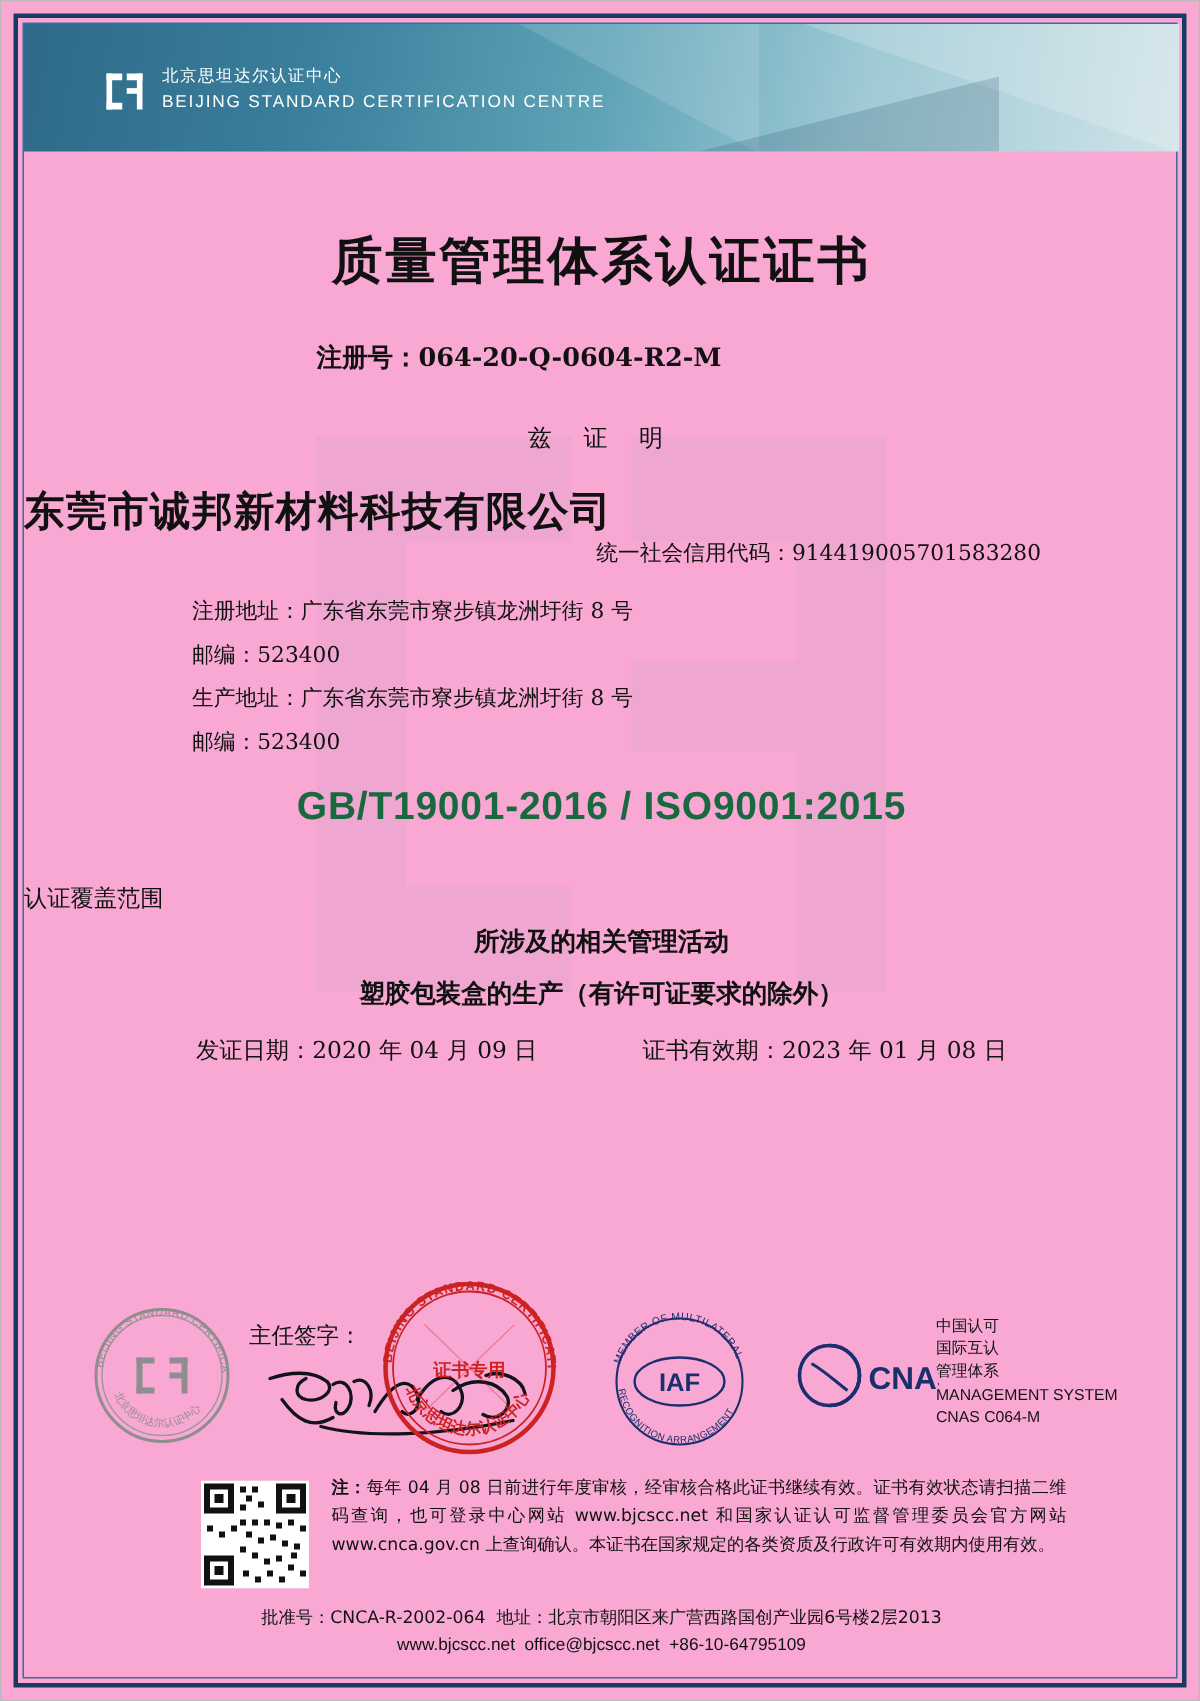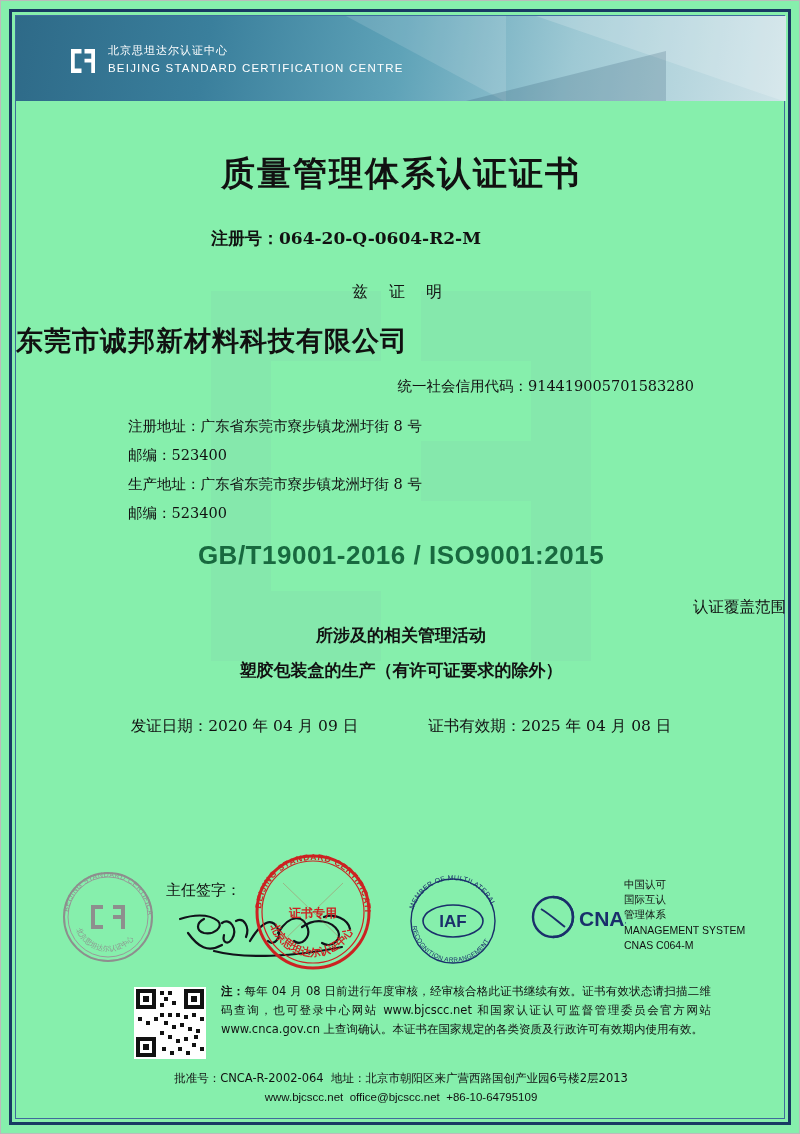--- a/index.html
+++ b/index.html
@@ -8,21 +8,21 @@
     background: #ffffff;
   }
   body {
     font-family: "Liberation Serif", serif;
   }
   .page {
     position: relative;
     width: 800px;
     height: 1134px;
     overflow: hidden;
-    background: #86efac;
+    background: #f9a8d4;
     border: 1px solid #bbbbbb;
     box-sizing: border-box;
   }
   
   .outer-frame {
     position: absolute;
     left: 8px; top: 8px; right: 8px; bottom: 8px;
     border: 3px solid #183a63;
     box-sizing: border-box;
   }
@@ -132,21 +132,20 @@
     margin-top: 20px;
     font-family: "DejaVu Sans", sans-serif;
     font-weight: bold;
     font-size: 27px;
     letter-spacing: 1px;
     color: #111111;
   }
   .credit-code {
     text-align: right;
     padding-right: 92px;
-    margin-top: 18px;
     font-family: "DejaVu Serif", serif;
     font-size: 14.5px;
     color: #111111;
   }
   .addr-block {
     margin-top: 16px;
     padding-left: 112px;
     font-family: "DejaVu Serif", serif;
     font-size: 14.5px;
     color: #111111;
@@ -162,37 +161,37 @@
   .standard {
     text-align: center;
     margin-top: 12px;
     font-family: "Liberation Sans", sans-serif;
     font-weight: bold;
     font-size: 26px;
     letter-spacing: 0.5px;
     color: #18693f;
   }
   .scope-lead {
-    text-align: right;
-    margin-top: 26px;
+    text-align: left;
+    margin-top: 36px;
     font-family: Liberation Sans, sans-serif;
     font-size: 15.5px;
     color: #111111;
   }
   .scope-line {
     text-align: center;
     margin-top: 12px;
     font-family: "DejaVu Sans", sans-serif;
     font-weight: bold;
     font-size: 17px;
     color: #111111;
   }
   .scope-line.second { margin-top: 6px; }
   .dates {
-    margin-top: 34px;
+    margin-top: 16px;
     display: flex;
     justify-content: center;
     gap: 70px;
     font-family: "DejaVu Serif", serif;
     font-size: 15.5px;
     color: #111111;
   }
   
   .seal-row {
     position: absolute;
@@ -352,21 +351,21 @@
 
     <div class="scope-lead">认证覆盖范围</div>
     <div class="scope-line second">所涉及的相关管理活动</div>
     <div class="scope-line">塑胶包装盒的生产（有许可证要求的除外）</div>
 
     <div class="dates">
       <div>
         <span>发证日期：</span><span>2020 年 04 月 09 日</span>
       </div>
       <div>
-        <span>证书有效期：</span><span>2025 年 04 月 08 日</span>
+        <span>证书有效期：</span><span>2023 年 01 月 08 日</span>
       </div>
     </div>
 
     <div class="seal-row">
 
       <svg class="seal-ring" viewBox="0 0 100 100">
         <defs>
           <path id="embPathTop" d="M50,50 m-40,0 a40,40 0 1,1 80,0" fill="none"></path>
           <path id="embPathBot" d="M50,50 m-34,0 a34,34 0 1,0 68,0" fill="none"></path>
         </defs>

